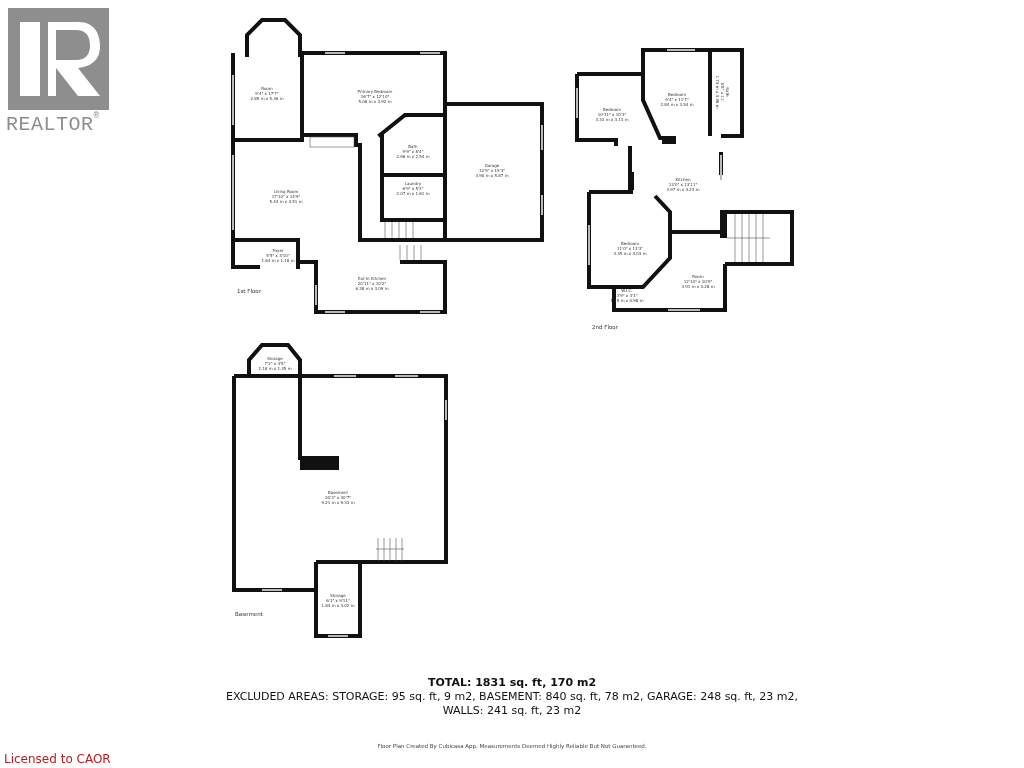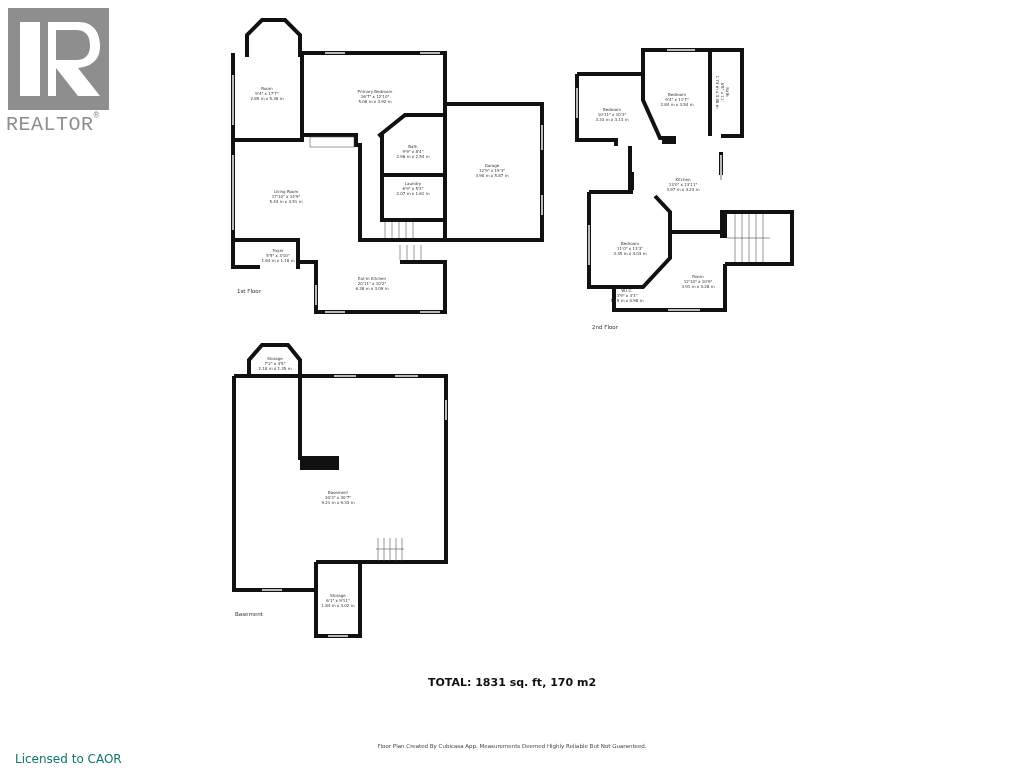--- a/index.html
+++ b/index.html
@@ -7,21 +7,21 @@
   .logo { position:absolute; left:8px; top:8px; width:101px; height:102px; background:#8e8e8e; }
   .logo-word { position:absolute; left:6px; top:113px; font-size:20px; letter-spacing:0.5px; color:#8e8e8e; font-family:Liberation Mono, monospace; font-weight:normal; }
   .logo-word sup { font-size:9px; vertical-align:top; position:relative; top:-2px; }
   svg.plan { position:absolute; left:0; top:0; width:1024px; height:768px; }
   .room-label { font-family:"DejaVu Sans", sans-serif; font-size:4px; fill:#333; text-anchor:middle; }
   .floor-label { font-family:"DejaVu Sans", sans-serif; font-size:5.5px; fill:#333; }
   .totals { position:absolute; left:0; top:676px; width:1024px; text-align:center; color:#111; font-family:"DejaVu Sans", sans-serif; }
   .totals .t-head { font-weight:bold; font-size:11px; line-height:14px; }
   .totals .t-line { font-size:11px; line-height:14px; }
   .credit { position:absolute; left:0; top:743px; width:1024px; text-align:center; font-size:5.5px; color:#444; font-family:"DejaVu Sans", sans-serif; }
-  .licensed { position:absolute; left:15px; top:752px; font-size:12px; color:#0f766e; font-family:"DejaVu Sans", sans-serif; }
+  .licensed { position:absolute; left:4px; top:752px; font-size:12px; color:#b91c1c; font-family:"DejaVu Sans", sans-serif; }
 </style>
 </head>
 <body>
 
 <div class="logo">
   <svg width="101" height="102" viewBox="0 0 101 102">
     <rect x="12" y="14" width="20" height="74" fill="#ffffff"></rect>
     <path d="M40 14 H70 C88 14 92 28 92 38 C92 50 86 58 70 60 L92 88 H70 L48 60 V88 H40 Z M48 22 V52 H68 C78 52 82 46 82 38 C82 28 78 22 68 22 Z" fill="#ffffff"></path>
   </svg>
 </div>
@@ -157,15 +157,17 @@
   <g>
     <text class="room-label" x="275" y="360"><tspan>Storage</tspan><tspan x="275" dy="5">7'2" x 4'5"</tspan><tspan x="275" dy="5">2.18 m x 1.35 m</tspan></text>
     <text class="room-label" x="338" y="494"><tspan>Basement</tspan><tspan x="338" dy="5">30'3" x 30'7"</tspan><tspan x="338" dy="5">9.21 m x 9.33 m</tspan></text>
     <text class="room-label" x="338" y="597"><tspan>Storage</tspan><tspan x="338" dy="5">6'1" x 9'11"</tspan><tspan x="338" dy="5">1.84 m x 3.02 m</tspan></text>
     <text class="floor-label" x="235" y="616">Basement</text>
   </g>
 </svg>
 
 <div class="totals">
   <div class="t-head">TOTAL: 1831 sq. ft, 170 m2</div>
+  <div class="t-line">EXCLUDED AREAS: STORAGE: 95 sq. ft, 9 m2, BASEMENT: 840 sq. ft, 78 m2, GARAGE: 248 sq. ft, 23 m2,</div>
+  <div class="t-line">WALLS: 241 sq. ft, 23 m2</div>
 </div>
 <div class="credit">Floor Plan Created By Cubicasa App. Measurements Deemed Highly Reliable But Not Guaranteed.</div>
 <div class="licensed">Licensed to CAOR</div>
 
 </body></html>

